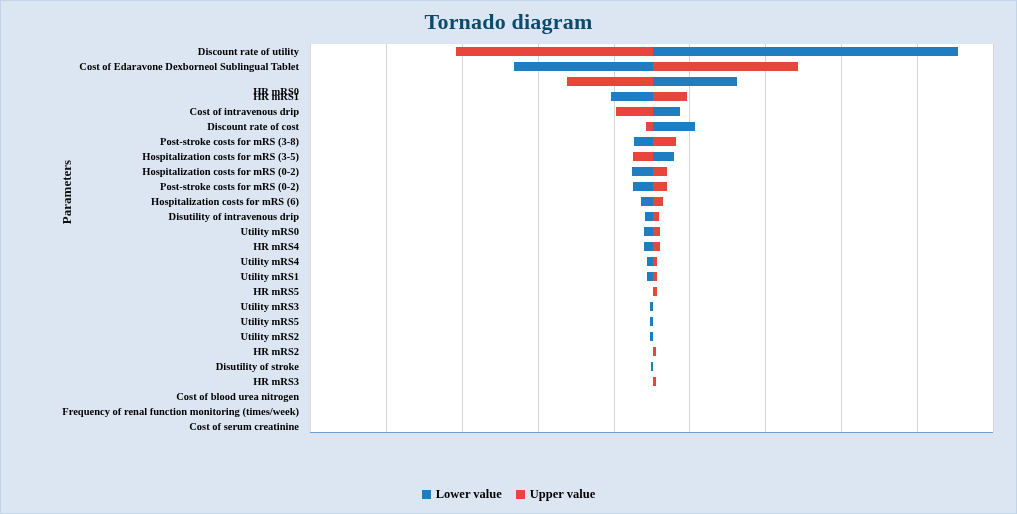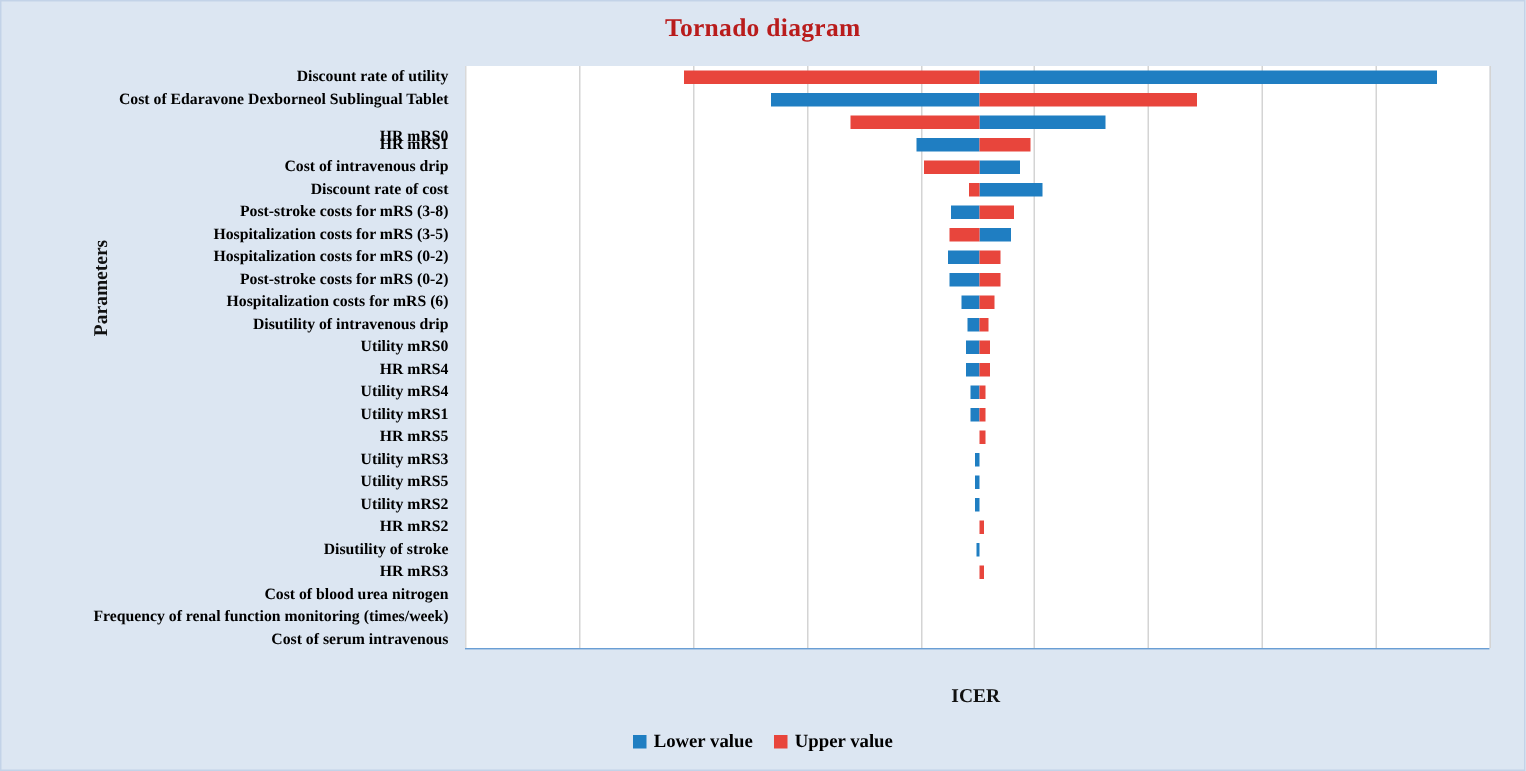--- a/index.html
+++ b/index.html
@@ -14,23 +14,23 @@
     width:1017px;height:514px;
     background:#dce6f2;
     border:1px solid #c3d3e8;
     box-sizing:border-box;
   }
   
   .chart-title{
     position:absolute;
     left:0;right:0;top:8px;
     text-align:center;
-    font-size:17px;
-    font-weight:bold;
-    color:#b91c1c;
+    font-size:22px;
+    font-weight:bold;
+    color:#0c4a6e;
     letter-spacing:.2px;
   }
   
   .y-axis-title{
     position:absolute;
     left:6px;
     top:183px;
     width:120px;
     text-align:center;
     font-size:13px;
@@ -168,21 +168,21 @@
       <div class="ylabel" style="top: 225px;">Utility mRS1</div>
       <div class="ylabel" style="top: 240px;">HR mRS5</div>
       <div class="ylabel" style="top: 255px;">Utility mRS3</div>
       <div class="ylabel" style="top: 270px;">Utility mRS5</div>
       <div class="ylabel" style="top: 285px;">Utility mRS2</div>
       <div class="ylabel" style="top: 300px;">HR mRS2</div>
       <div class="ylabel" style="top: 315px;">Disutility of stroke</div>
       <div class="ylabel" style="top: 330px;">HR mRS3</div>
       <div class="ylabel" style="top: 345px;">Cost of blood urea nitrogen</div>
       <div class="ylabel" style="top: 360px;">Frequency of renal function monitoring (times/week)</div>
-      <div class="ylabel" style="top: 375px;">Cost of serum intravenous</div>
+      <div class="ylabel" style="top: 375px;">Cost of serum creatinine</div>
     </div>
 
   <div id="plot">
     <div class="gridlines">
         <div class="gridline first" style="left: 0px;"></div>
         <div class="gridline" style="left: 76px;"></div>
         <div class="gridline" style="left: 152px;"></div>
         <div class="gridline" style="left: 228px;"></div>
         <div class="gridline" style="left: 304px;"></div>
         <div class="gridline" style="left: 379px;"></div>
@@ -277,21 +277,20 @@
         <div class="row" style="top: 330px;">
           <div class="bar upper" style="left: 343.018px; width: 2.65611px;"></div>
         </div>
         <div class="row" style="top: 345px;"></div>
         <div class="row" style="top: 360px;"></div>
         <div class="row" style="top: 375px;"></div>
       </div>
   </div>
 
 
-  <div class="x-axis-title">ICER</div>
 
   <div class="legend">
       <div class="legend-item">
         <span class="legend-swatch" style="background: rgb(31, 126, 194);"></span>
         <span>Lower value</span>
       </div>
       <div class="legend-item">
         <span class="legend-swatch" style="background: rgb(232, 69, 60);"></span>
         <span>Upper value</span>
       </div>

